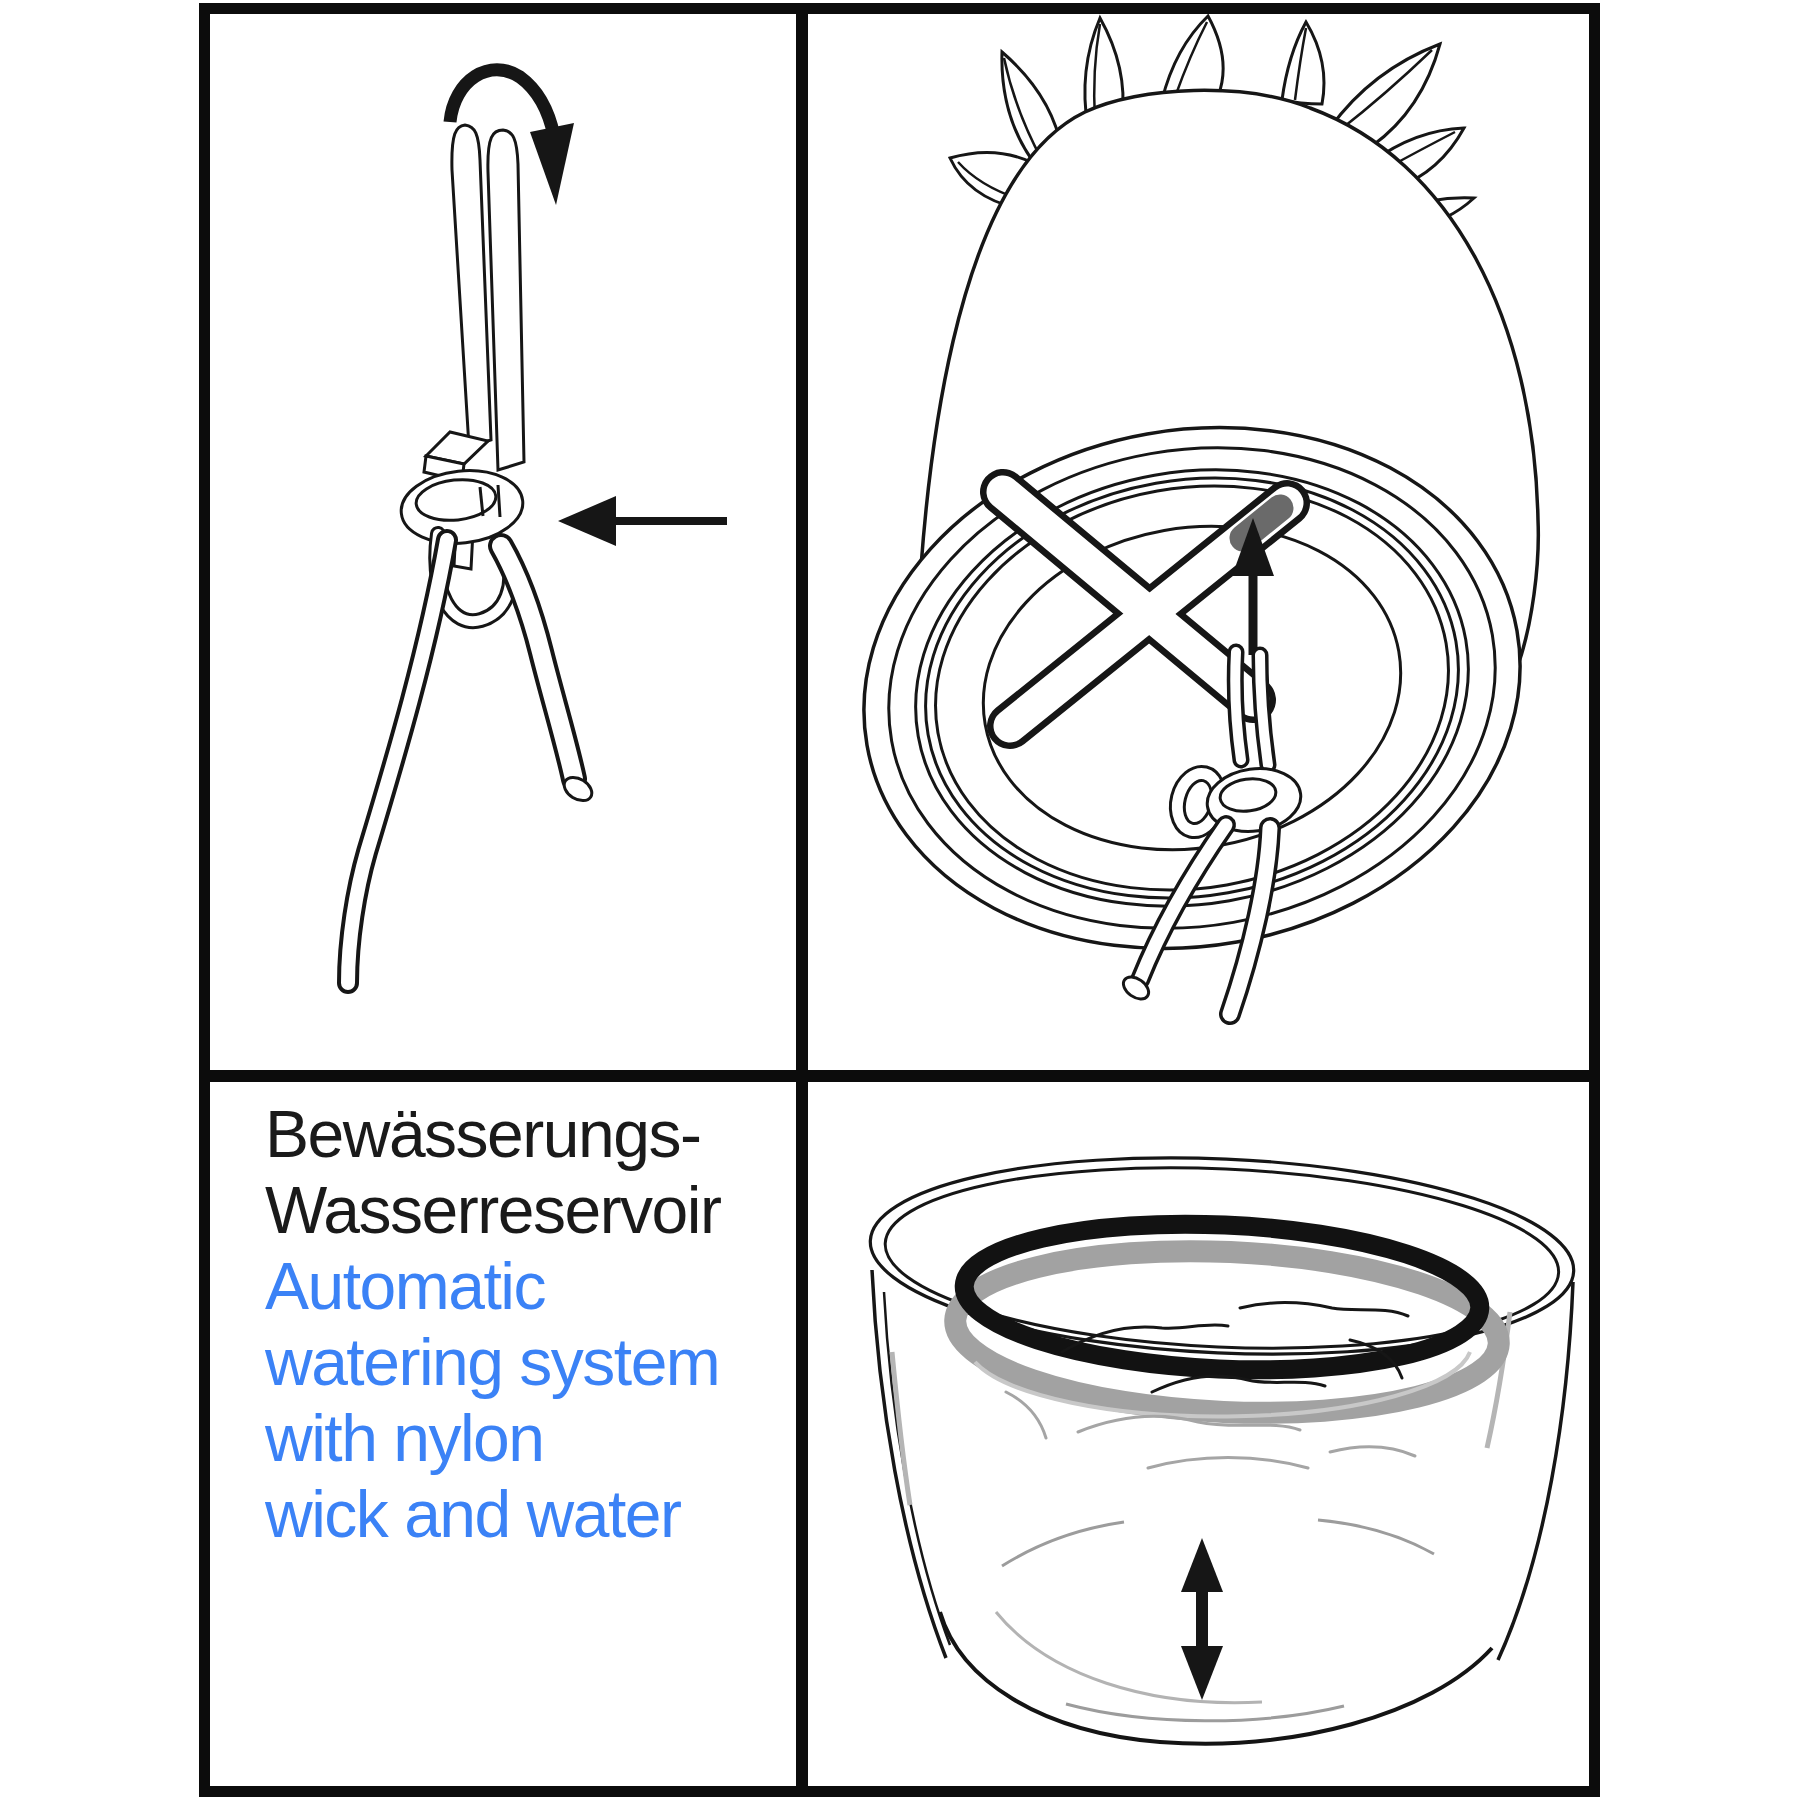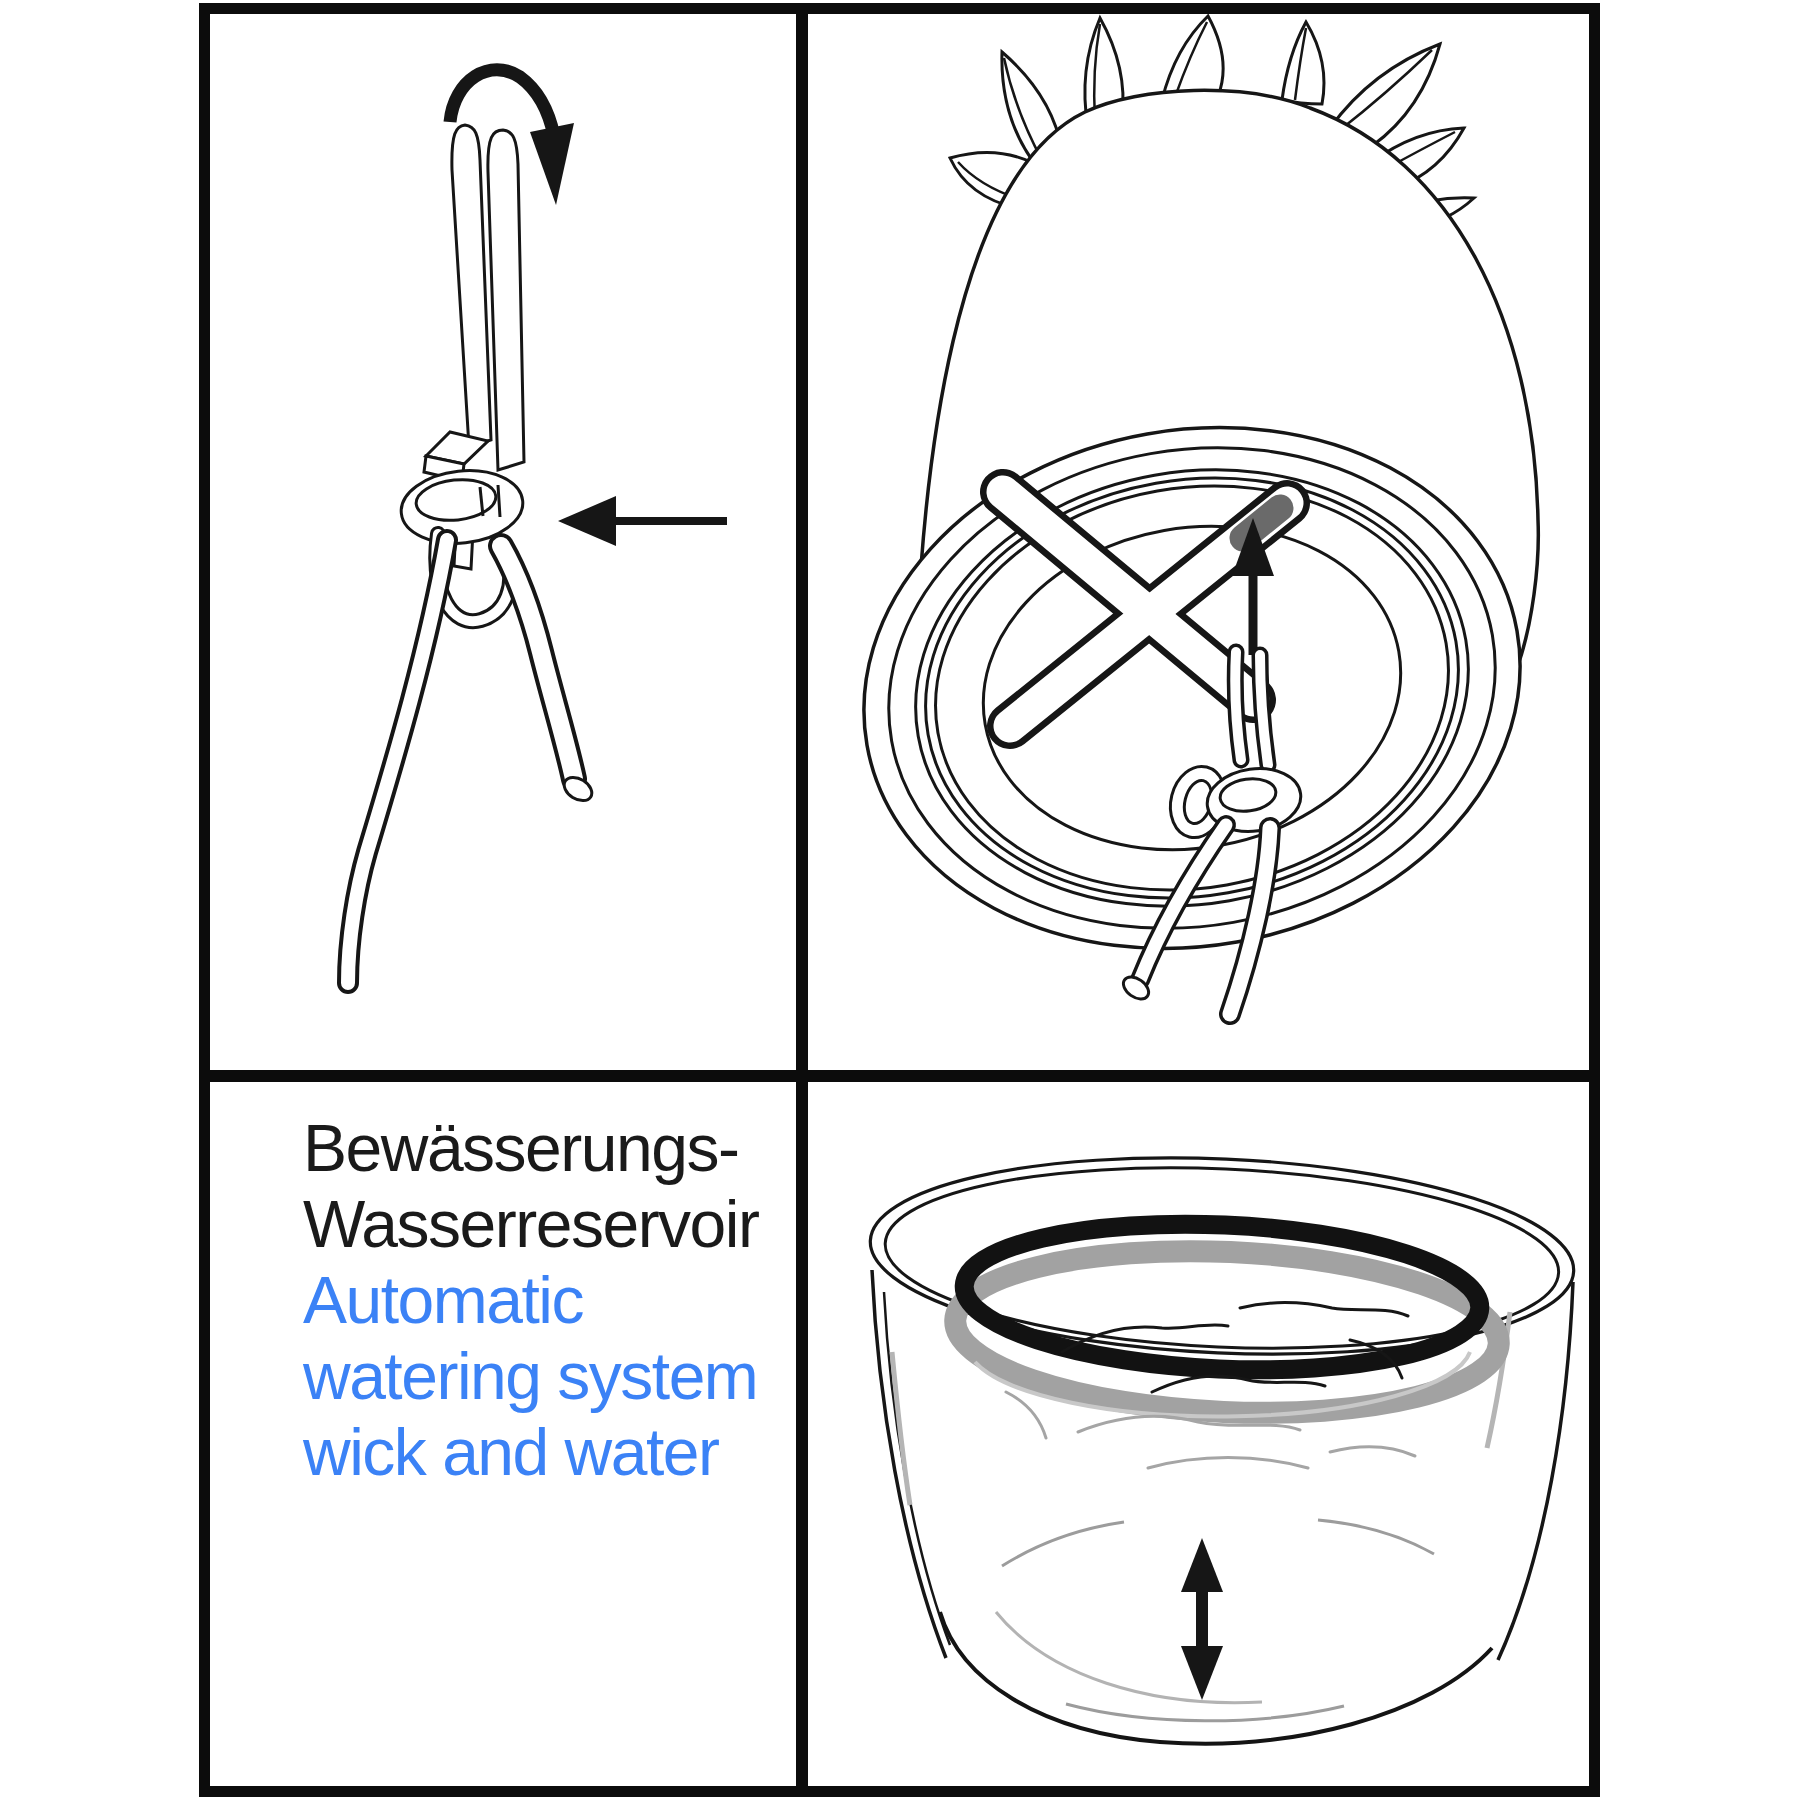--- a/index.html
+++ b/index.html
@@ -8,21 +8,21 @@
   .frame{position:absolute;left:199px;top:3px;width:1401px;height:1794px;
          border:11px solid #0c0c0c;box-sizing:border-box;}
   .divider-v{position:absolute;left:796px;top:3px;width:12px;height:1794px;background:#0c0c0c;}
   .divider-h{position:absolute;left:199px;top:1070px;width:1401px;height:12px;background:#0c0c0c;}
   .panel{position:absolute;background:#ffffff;}
   .panel-tl{left:210px;top:14px;width:586px;height:1056px;}
   .panel-tr{left:808px;top:14px;width:781px;height:1056px;}
   .panel-bl{left:210px;top:1082px;width:586px;height:704px;}
   .panel-br{left:808px;top:1082px;width:781px;height:704px;}
   .panel svg{display:block;width:100%;height:100%;}
-  .caption{position:absolute;left:55px;top:28px;width:520px;margin-left:38px;}
+  .caption{position:absolute;left:55px;top:14px;width:520px;}
   .cap-line{font-size:66px;line-height:76px;letter-spacing:-1.5px;white-space:nowrap;}
   .cap-de{color:#1a1a1a;}
   .cap-en{color:#3b82f6;}
   
   .ink{stroke:#161616;fill:none;}
   .tube-b{stroke:#161616;fill:none;stroke-linecap:round;}
   .tube-w{stroke:#ffffff;fill:none;stroke-linecap:round;}
   .shape{fill:#ffffff;stroke:#161616;stroke-width:3;}
 </style>
 </head>
@@ -141,20 +141,21 @@
       </g>
     </svg>
   </div>
 
   <div class="panel panel-bl">
     <div class="caption">
       <div class="cap-line cap-de">Bewässerungs-</div>
       <div class="cap-line cap-de">Wasserreservoir</div>
       <div class="cap-line cap-en">Automatic</div>
       <div class="cap-line cap-en">watering system</div>
+      <div class="cap-line cap-en">with nylon</div>
       <div class="cap-line cap-en">wick and water</div>
     </div>
   </div>
 
   <div class="panel panel-br">
     <svg viewBox="808 1082 781 704">
 
       <g transform="rotate(2.5 1222 1256)">
         <ellipse cx="1222" cy="1256" rx="352" ry="97" fill="#ffffff" stroke="#161616" stroke-width="3.2"></ellipse>
         <ellipse class="ink" cx="1222" cy="1258" rx="337" ry="89" stroke-width="3"></ellipse>

